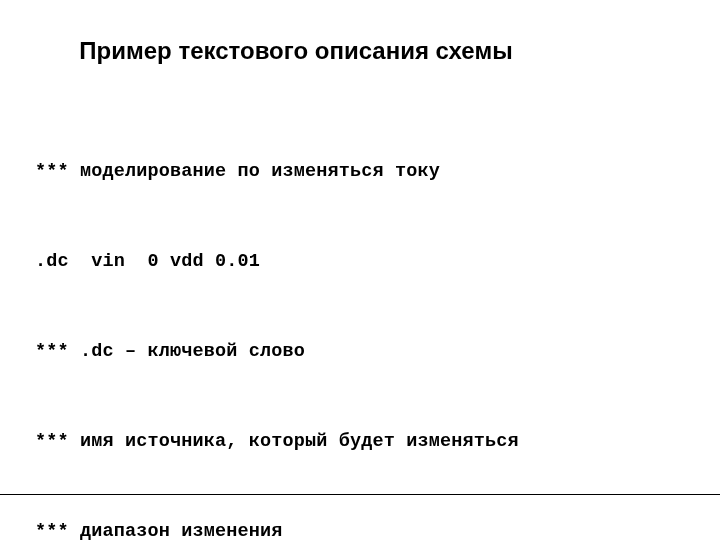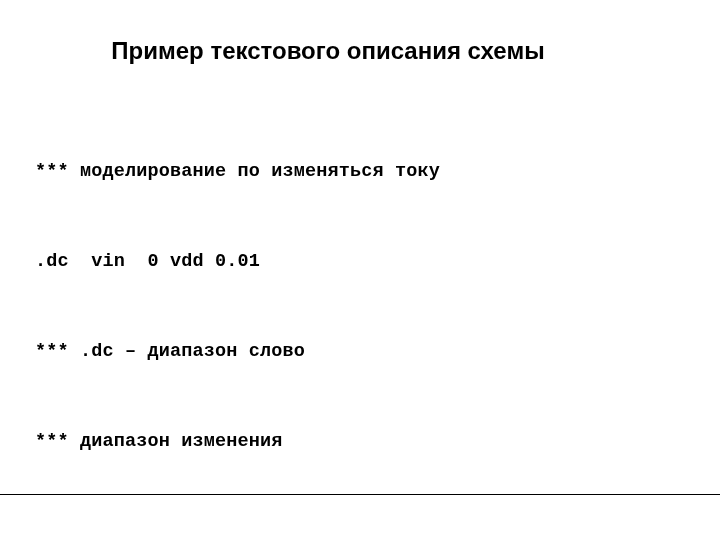--- a/index.html
+++ b/index.html
@@ -28,21 +28,20 @@
     top: 36px;
     width: 592px;
     text-align: center;
     font-family: "Liberation Sans", sans-serif;
     font-size: 24px;
     font-weight: bold;
     color: #000000;
     letter-spacing: 0px;
     line-height: 30px;
     white-space: nowrap;
-    margin-left: 32px;
   }
   .code-block {
     position: absolute;
     left: 35px;
     top: 97px;
     width: 680px;
     font-family: "Liberation Mono", "DejaVu Sans Mono", monospace;
     font-size: 18.5px;
     font-weight: bold;
     color: #000000;
@@ -67,21 +66,22 @@
 </head>
 <body>
 
 <div class="slide">
 
   <div class="slide-title">Пример текстового описания схемы</div>
 
   <div class="code-block">
     <span class="code-line">*** моделирование по изменяться току</span>
     <span class="code-line">.dc  vin  0 vdd 0.01</span>
-    <span class="code-line">*** .dc – диапазон слово</span>
+    <span class="code-line">*** .dc – ключевой слово</span>
+    <span class="code-line">*** имя источника, который будет изменяться</span>
     <span class="code-line">*** диапазон изменения</span>
     
     
     
     
     
     
     
     
     

